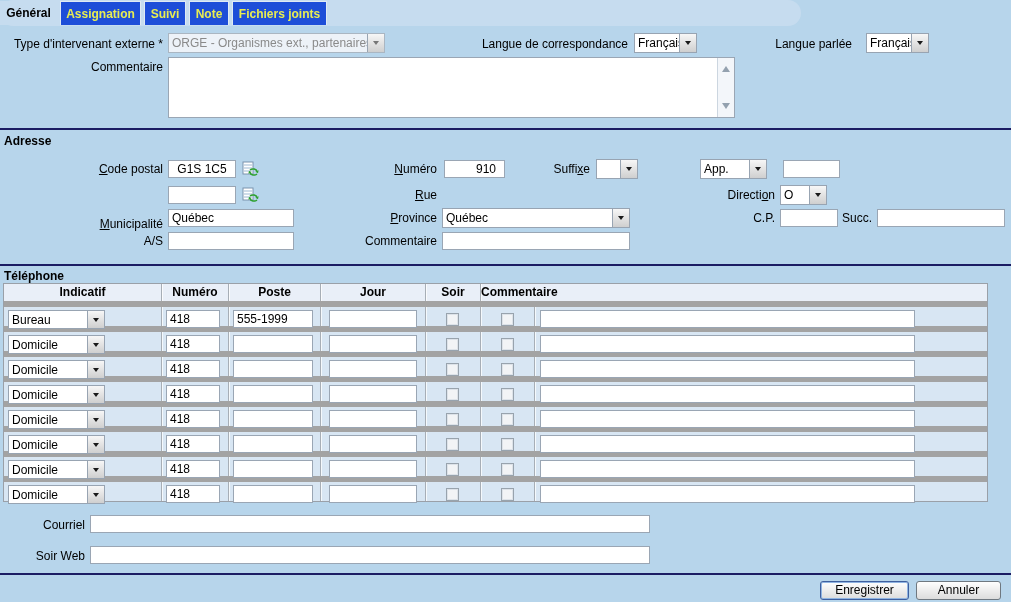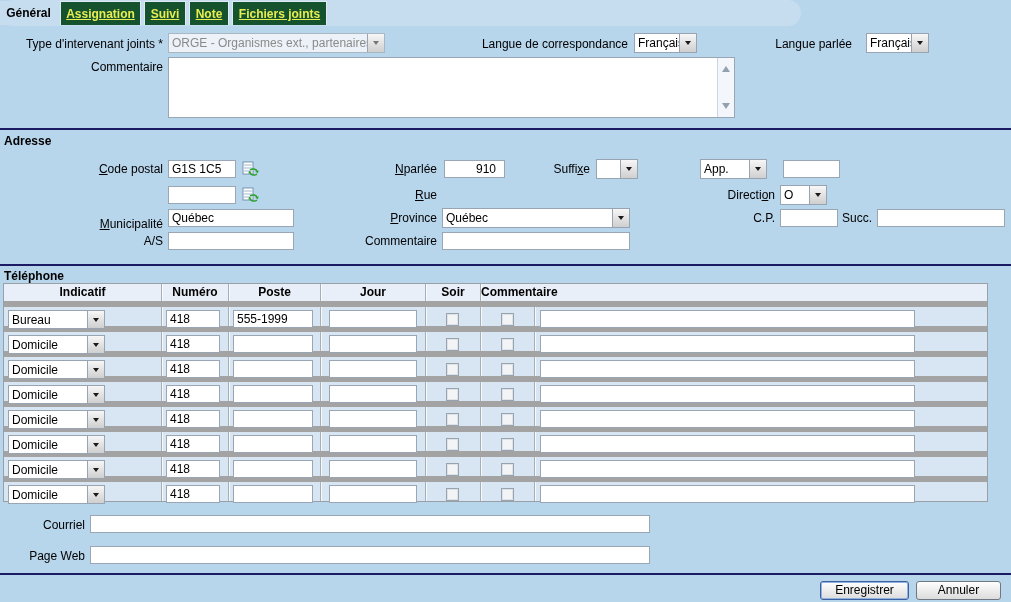--- a/index.html
+++ b/index.html
@@ -2,21 +2,21 @@
 <html><head>
 <meta charset="utf-8">
 <style>
   * { margin:0; padding:0; box-sizing:border-box; }
   body { font-family:"Liberation Sans",sans-serif; }
   #screen { position:relative; width:1011px; height:602px; background:#b7d5eb; overflow:hidden; font-size:12px; color:#000; }
 
   
   .tabbar { position:absolute; left:0; top:0; width:801px; height:26px; background:#c6dcef;border-radius:13px; }
   .tab { position:absolute; top:1px; height:24px; line-height:24px; text-align:center; font-weight:bold; font-size:12px; cursor:default; }
-  .tab.inactive { background:#14532d; color:#e8ed51; border:1px solid #dfeaf4; border-bottom:none;text-decoration:underline; }
+  .tab.inactive { background:#1d4ed8; color:#e8ed51; border:1px solid #dfeaf4; border-bottom:none; }
   .tab.active { background:#c6dcef; color:#000; }
 
   .lbl { position:absolute; text-align:right; white-space:nowrap; color:#000; }
   .u { text-decoration:underline; }
   .sect { position:absolute; font-weight:bold; }
   .hline { position:absolute; left:0; width:1011px; height:2px; background:#1b1c63; }
 
   .in { position:absolute; height:18px; border:1px solid #9aa6b4; background:#fff; font:12px "Liberation Sans",sans-serif; padding:0 3px; color:#000; }
   .in.ralign { text-align:right; padding-right:8px; }
 
@@ -58,21 +58,21 @@
 <div id="screen">
 
   <div class="tabbar">
     <div class="tab active" style="left:0;width:57px;">Général</div>
     <div class="tab inactive" style="left:60px;width:81px;">Assignation</div>
     <div class="tab inactive" style="left:144px;width:42px;">Suivi</div>
     <div class="tab inactive" style="left:189px;width:40px;">Note</div>
     <div class="tab inactive" style="left:232px;width:95px;">Fichiers joints</div>
   </div>
 
-  <div class="lbl" style="left:0;width:163px;top:37px;">Type d'intervenant joints *</div>
+  <div class="lbl" style="left:0;width:163px;top:37px;">Type d'intervenant externe *</div>
   <div class="combo disabled" style="left:168px;top:33px;width:217px;">
     <span class="val">ORGE - Organismes ext., partenaires</span>
     <span class="cbtn">
         <span class="tri"></span>
       </span>
   </div>
 
   <div class="lbl" style="left:460px;width:168px;top:37px;">Langue de correspondance</div>
   <div class="combo" style="left:634px;top:33px;width:63px;">
     <span class="val">Français</span>
@@ -95,32 +95,32 @@
     <div class="sbar">
       <span class="sarr up"></span>
       <span class="sarr dn"></span>
     </div>
   </div>
 
   <div class="hline" style="top:128px;"></div>
   <div class="sect" style="left:4px;top:134px;">Adresse</div>
 
   <div class="lbl" style="left:0;width:163px;top:162px;"><span></span><span class="u">C</span><span>ode postal</span></div>
-  <input class="in" style="left: 168px; top: 160px; width: 68px;" value="G1S 1C5">
+  <input class="in" style="left: 168px; top: 160px; width: 68px; text-align: center;" value="G1S 1C5">
   <svg class="lookup" style="left:242px;top:160px;" viewBox="0 0 17 17">
     <rect x="1" y="2" width="10" height="12" fill="#ffffff" stroke="#7b93ad"></rect>
     <line x1="2" y1="5" x2="10" y2="5" stroke="#9db8d2"></line>
     <line x1="2" y1="8" x2="10" y2="8" stroke="#9db8d2"></line>
     <line x1="2" y1="11" x2="10" y2="11" stroke="#9db8d2"></line>
     <path d="M8 10 a4 3 0 0 1 7 1.5" fill="none" stroke="#2da12e" stroke-width="1.5"></path>
     <path d="M16.6 10.2 l-0.6 3 -2.6-1.5 z" fill="#2da12e"></path>
     <path d="M15 14 a4 3 0 0 1 -7 -1.5" fill="none" stroke="#2da12e" stroke-width="1.5"></path>
     <path d="M6.4 13.8 l0.6-3 2.6 1.5 z" fill="#2da12e"></path>
   </svg>
-  <div class="lbl" style="left:300px;width:137px;top:162px;"><span></span><span class="u">N</span><span>parlée</span></div>
+  <div class="lbl" style="left:300px;width:137px;top:162px;"><span></span><span class="u">N</span><span>uméro</span></div>
   <input class="in ralign" style="left: 444px; top: 160px; width: 61px;" value="910">
   <div class="lbl" style="left:480px;width:110px;top:162px;"><span>Suffi</span><span class="u">x</span><span>e</span></div>
   <div class="combo" style="left:596px;top:159px;width:42px;">
     <span class="val"></span>
     <span class="cbtn">
         <span class="tri"></span>
       </span>
   </div>
   <div class="combo" style="left:700px;top:159px;width:67px;">
     <span class="val">App.</span>
@@ -412,20 +412,20 @@
         </div>
       <div class="pcell">
           <input class="tin" style="left: 5px; width: 375px;" value="">
         </div>
     </div>
   </div>
 
   <div class="lbl" style="left:0;width:85px;top:518px;">Courriel</div>
   <input class="in" style="left: 90px; top: 515px; width: 560px;" value="">
 
-  <div class="lbl" style="left:0;width:85px;top:549px;">Page Web</div>
+  <div class="lbl" style="left:0;width:85px;top:549px;">Soir Web</div>
   <input class="in" style="left: 90px; top: 546px; width: 560px;" value="">
 
   <div class="hline" style="top:573px;"></div>
   <button class="btn default" style="left:820px;top:581px;width:89px;">Enregistrer</button>
   <button class="btn" style="left:916px;top:581px;width:85px;">Annuler</button>
 
 </div>
 
 </body></html>

